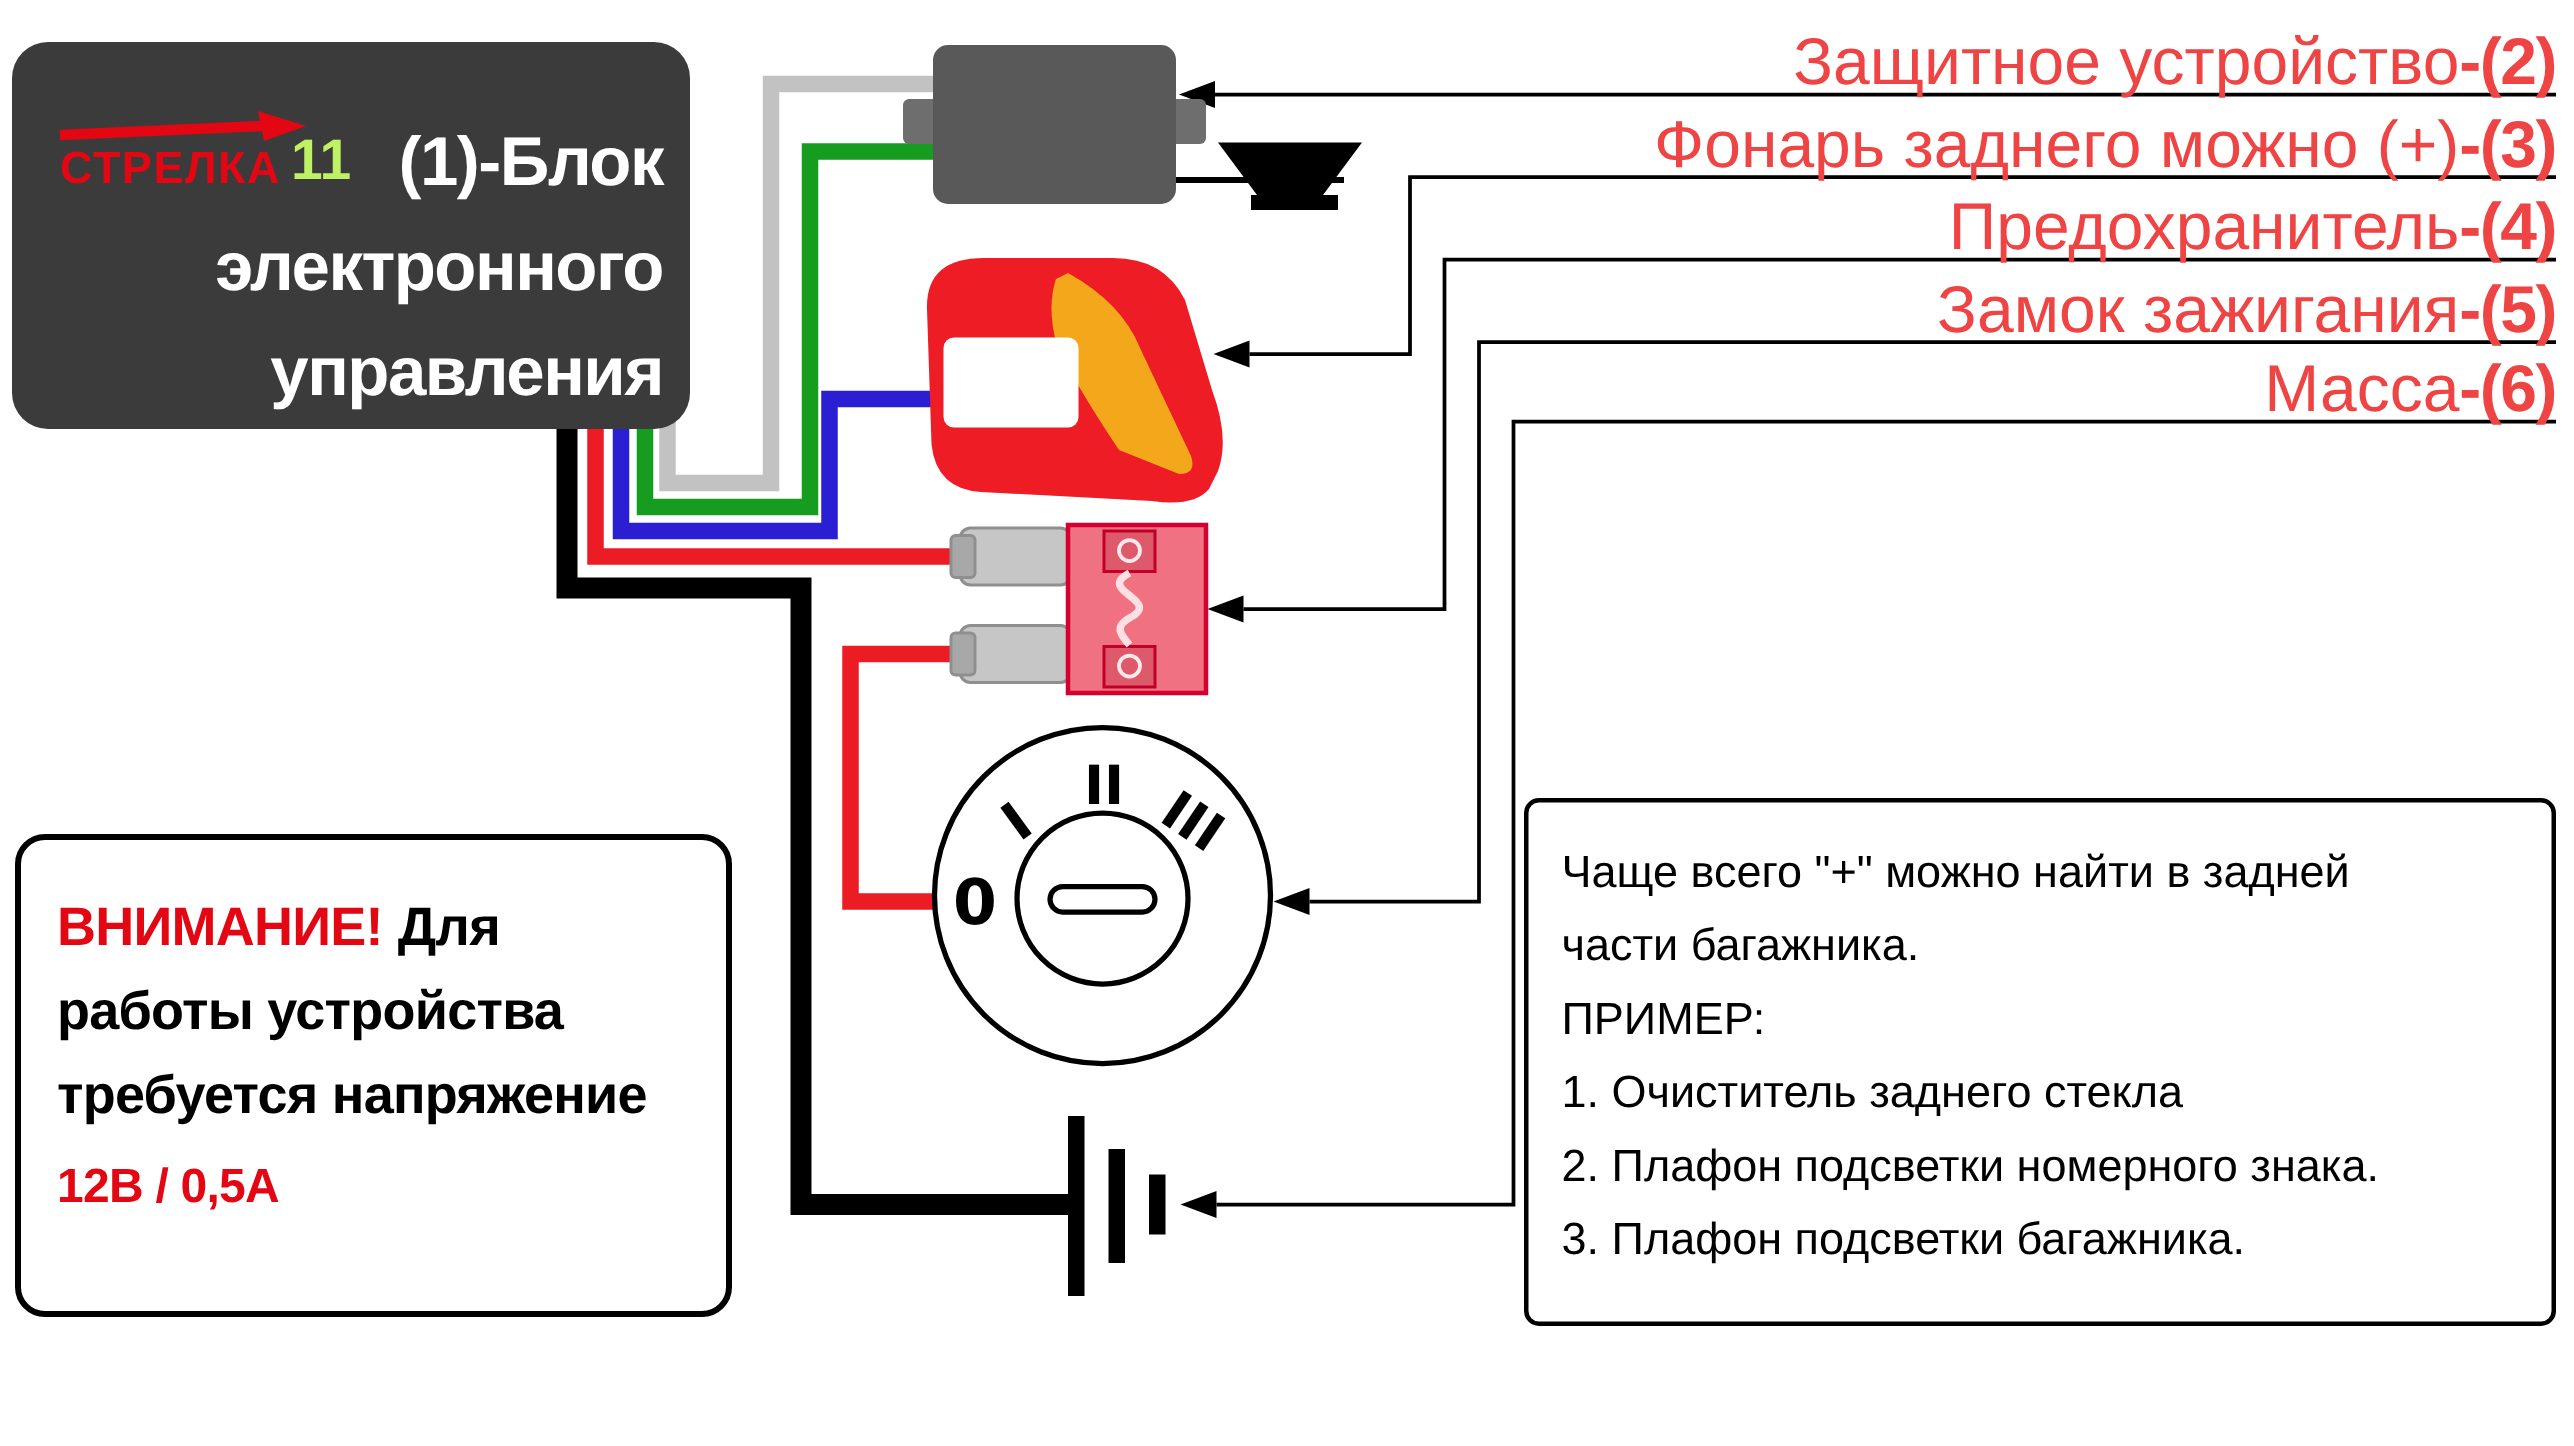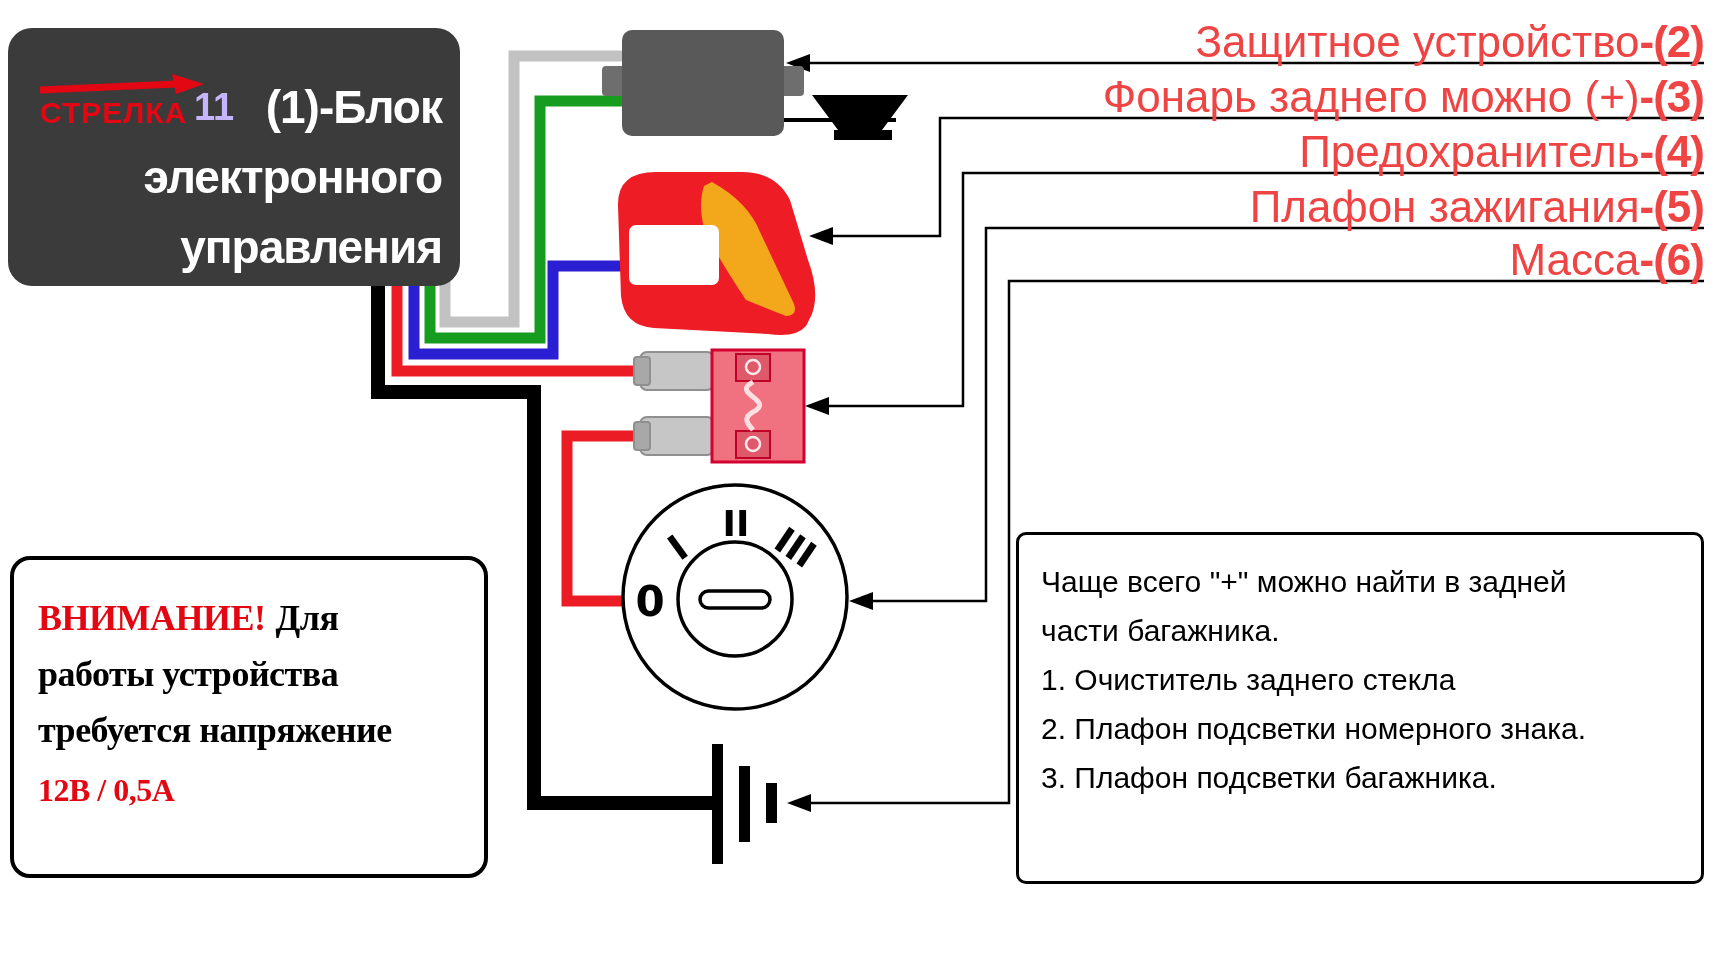--- a/index.html
+++ b/index.html
@@ -10,32 +10,32 @@
 
   
   .ecu{position:absolute;left:8px;top:28px;width:452px;height:258px;background:#3b3b3b;
        border-radius:24px;z-index:2;}
   .ecu-title{position:absolute;right:18px;top:44px;text-align:right;color:#ffffff;
        font-weight:700;font-size:46px;line-height:70px;letter-spacing:-1px;}
   .logo{position:absolute;left:28px;top:46px;width:200px;height:70px;}
   .logo-arrow{position:absolute;left:0;top:0;}
   .logo-text{position:absolute;left:4px;top:22px;color:#e30613;font-weight:700;
        font-size:30px;letter-spacing:1px;}
-  .logo-sub{position:absolute;left:158px;top:12px;color:#c4b5fd;font-weight:900;font-size:38px;}
+  .logo-sub{position:absolute;left:158px;top:12px;color:#bef264;font-weight:900;font-size:38px;}
 
   
   .lbl{position:absolute;right:12px;height:44px;font-size:44px;line-height:44px;color:#ef4444;
        white-space:nowrap;z-index:2;}
   .lbl .num{font-weight:800;letter-spacing:-1px;}
   .lbl-2{top:20px;} .lbl-3{top:75px;} .lbl-4{top:130px;} .lbl-5{top:185px;} .lbl-6{top:238px;}
 
   
   .warnbox{position:absolute;left:10px;top:556px;width:478px;height:322px;background:#fff;
        border:4px solid #000;border-radius:20px;box-sizing:border-box;z-index:2;
-       padding:30px 24px 0 24px;font-weight:800;font-size:36px;line-height:56px;letter-spacing:-0.5px;font-family:Liberation Serif, serif;}
+       padding:30px 24px 0 24px;font-weight:800;font-size:36px;line-height:56px;letter-spacing:-0.5px;}
   .red{color:#e30613;}
   .w-rest{margin-left:10px;}
   .w-voltage{font-size:32px;margin-top:4px;}
 
   
   .notebox{position:absolute;left:1016px;top:532px;width:688px;height:352px;background:#fff;
        border:3px solid #000;border-radius:10px;box-sizing:border-box;z-index:2;
        padding:22px 20px 0 22px;font-size:30px;line-height:49px;color:#000;}
 
   svg text{font-family:"DejaVu Sans", sans-serif;font-weight:700;fill:#000;}
@@ -135,36 +135,37 @@
   <div class="lbl lbl-2">
     <span>Защитное устройство</span><span class="num">-(2)</span>
   </div>
   <div class="lbl lbl-3">
     <span>Фонарь заднего можно (+)</span><span class="num">-(3)</span>
   </div>
   <div class="lbl lbl-4">
     <span>Предохранитель</span><span class="num">-(4)</span>
   </div>
   <div class="lbl lbl-5">
-    <span>Плафон зажигания</span><span class="num">-(5)</span>
+    <span>Замок зажигания</span><span class="num">-(5)</span>
   </div>
   <div class="lbl lbl-6">
     <span>Масса</span><span class="num">-(6)</span>
   </div>
 
   <div class="warnbox">
     <div>
       <span class="red">ВНИМАНИЕ!</span><span class="w-rest">Для</span>
     </div>
     <div>работы устройства</div>
     <div>требуется напряжение</div>
     <div class="red w-voltage">12В / 0,5А</div>
   </div>
 
   <div class="notebox">
     <div>Чаще всего "+" можно найти в задней</div>
     <div>части багажника.</div>
+    <div>ПРИМЕР:</div>
     <div>1. Очиститель заднего стекла</div>
     <div>2. Плафон подсветки номерного знака.</div>
     <div>3. Плафон подсветки багажника.</div>
   </div>
 
 </div>
 
 </body></html>

